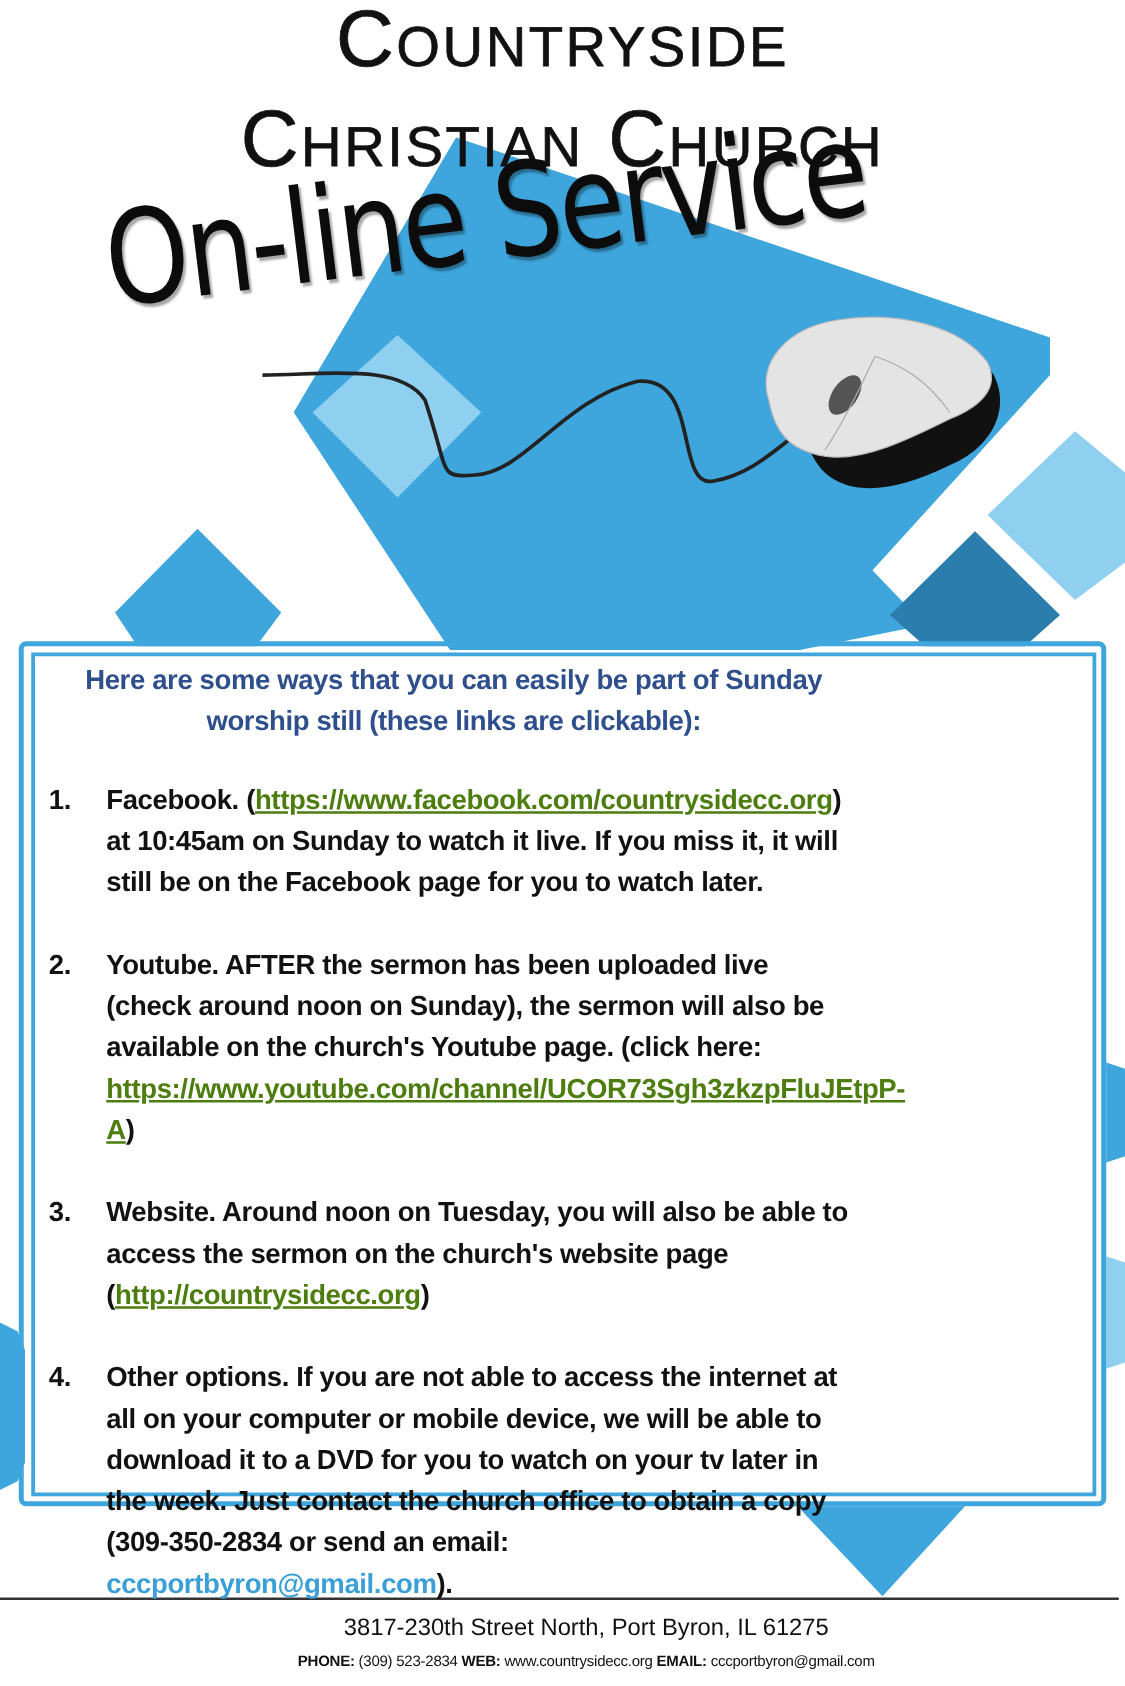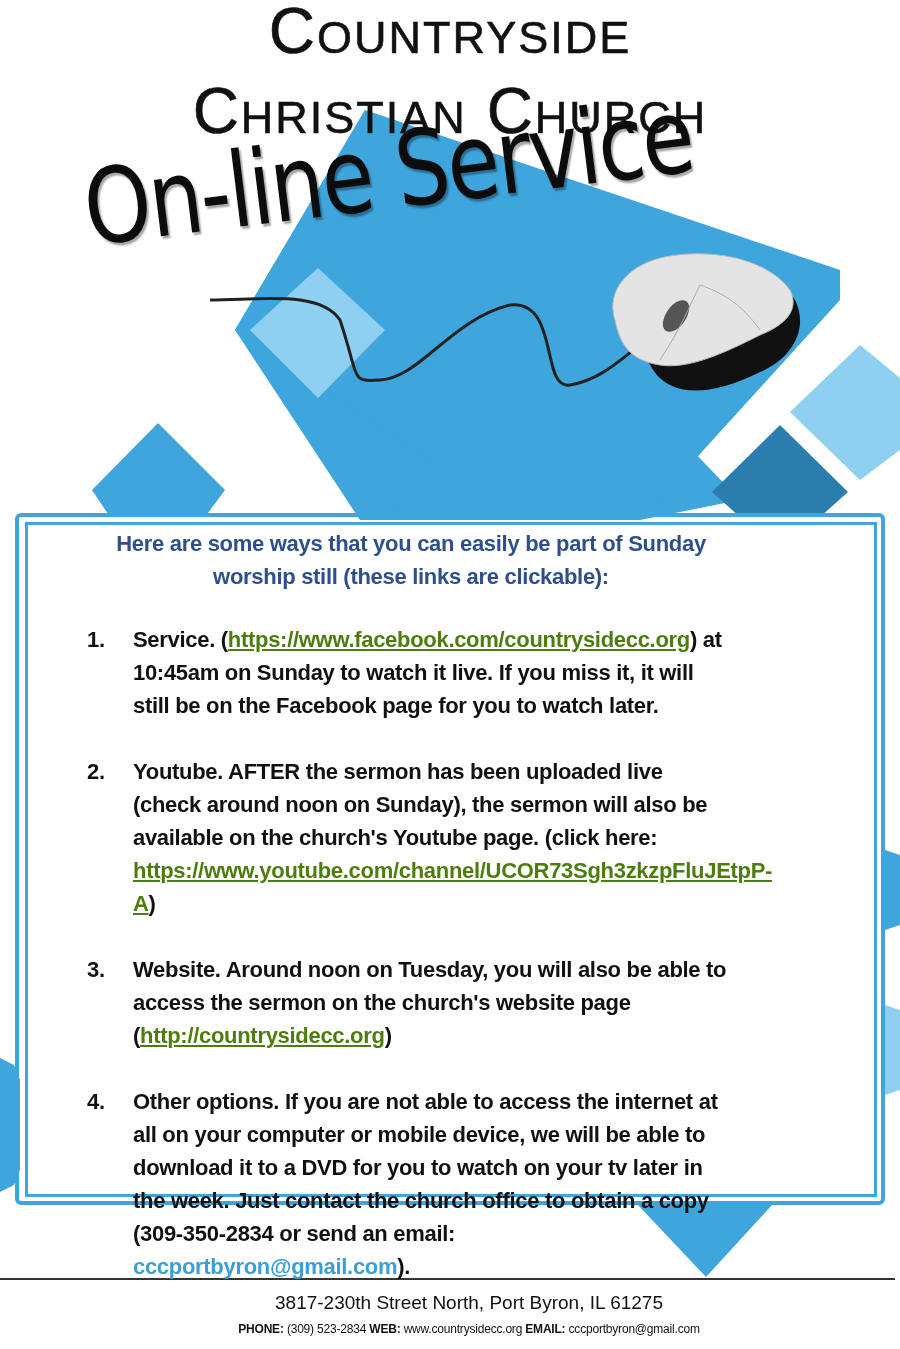--- a/index.html
+++ b/index.html
@@ -23,21 +23,21 @@
   }
   .service span { display: inline-block; transform: scaleX(0.82); transform-origin: left; }
   .panel-outer {
     position: absolute; left: 15px; top: 513px; width: 870px; height: 692px;
     border: 4px solid #3ea6dc; border-radius: 6px; box-sizing: border-box; z-index: 2; background: transparent;
   }
   .panel-inner {
     position: absolute; left: 25px; top: 522px; width: 852px; height: 675px;
     border: 3px solid #3ea6dc; box-sizing: border-box; background: #ffffff; z-index: 2;
   }
-  .content { position: absolute; left: 25px; top: 522px; width: 676px; z-index: 4; font-family: "Liberation Sans", sans-serif; margin-left: 48px; }
+  .content { position: absolute; left: 25px; top: 522px; width: 676px; z-index: 4; font-family: "Liberation Sans", sans-serif; }
   .intro {
     color: #2e4f8c; font-weight: bold; font-size: 22px; line-height: 33px;
     text-align: center; margin: 5px 10px 0 10px; letter-spacing: -0.3px;
   }
   ol.ways { list-style: none; margin: 30px 0 0 0; padding: 0; }
   ol.ways li {
     position: relative; padding-left: 60px; padding-right: 18px;
     font-weight: bold; font-size: 22px; line-height: 33px; color: #111;
     margin-bottom: 33px; letter-spacing: -0.3px;
   }
@@ -91,21 +91,21 @@
 <div class="service"><span>On-line Service</span></div>
 
 <div class="panel-outer"></div>
 <div class="panel-inner"></div>
 
 <div class="content">
   <div class="intro">Here are some ways that you can easily be part of Sunday worship still (these links are clickable):</div>
   <ol class="ways">
     <li>
       <span class="num">1.</span>
-      <span>Service. (</span><a class="link">https://www.facebook.com/countrysidecc.org</a><span>) at 10:45am on Sunday to watch it live. If you miss it, it will still be on the Facebook page for you to watch later.</span>
+      <span>Facebook. (</span><a class="link">https://www.facebook.com/countrysidecc.org</a><span>) at 10:45am on Sunday to watch it live. If you miss it, it will still be on the Facebook page for you to watch later.</span>
     </li>
     <li>
       <span class="num">2.</span>
       <span>Youtube. AFTER the sermon has been uploaded live (check around noon on Sunday), the sermon will also be available on the church's Youtube page. (click here: </span><a class="link">https://www.youtube.com/channel/UCOR73Sgh3zkzpFluJEtpP-A</a><span>)</span>
     </li>
     <li>
       <span class="num">3.</span>
       <span>Website. Around noon on Tuesday, you will also be able to access the sermon on the church's website page (</span><a class="link">http://countrysidecc.org</a><span>)</span>
     </li>
     <li>

